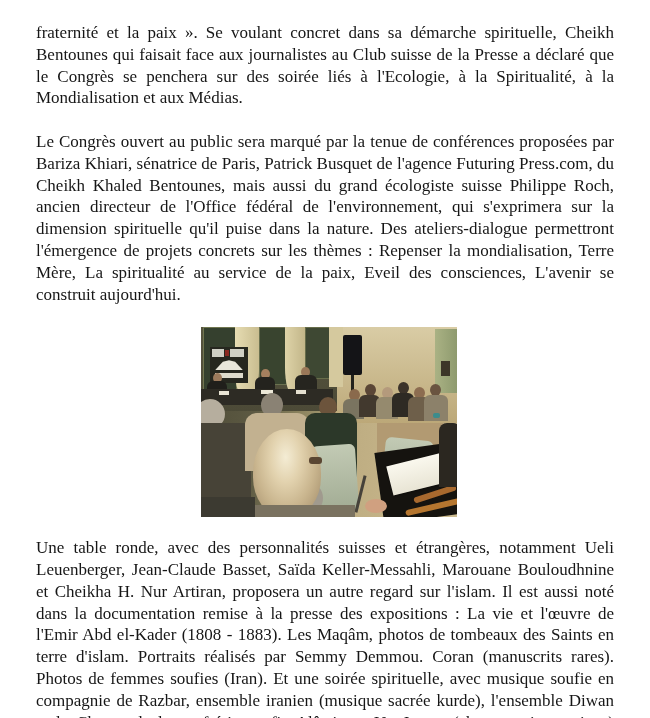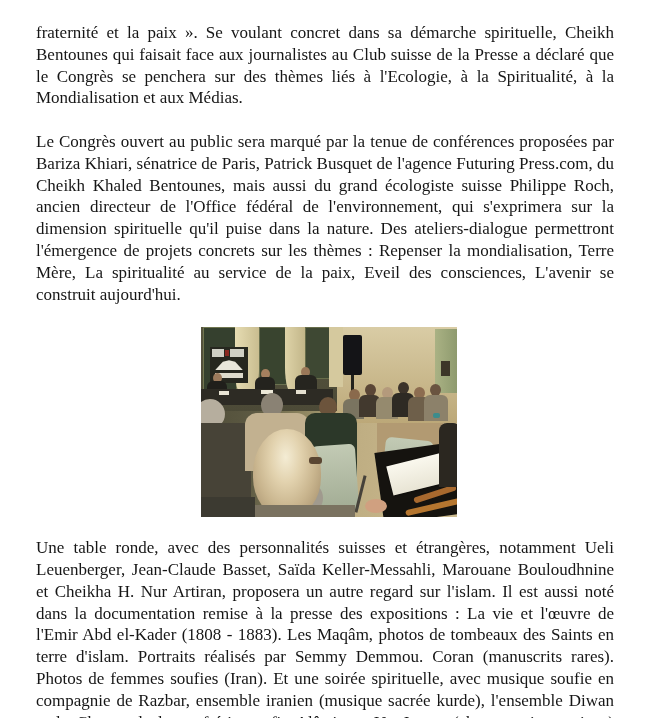--- a/index.html
+++ b/index.html
@@ -63,21 +63,21 @@
          transform:rotate(-14deg);box-shadow:0 1px 2px rgba(0,0,0,.45);}
   .rail1{left:212px;top:164px;width:44px;height:6px;background:#a8692e;transform:rotate(-18deg);border-radius:3px;}
   .rail2{left:204px;top:177px;width:56px;height:6px;background:#b5762f;transform:rotate(-13deg);border-radius:3px;}
   .flesh{left:164px;top:172px;width:22px;height:14px;background:#d0a080;border-radius:50%;}
 </style>
 </head>
 <body>
 
 <div class="page">
 
-  <p>fraternité et la paix ». Se voulant concret dans sa démarche spirituelle, Cheikh Bentounes qui faisait face aux journalistes au Club suisse de la Presse a déclaré que le Congrès se penchera sur des thèmes liés à l'Ecologie, à la Spiritualité, à la Mondialisation et aux Médias.</p>
+  <p>fraternité et la paix ». Se voulant concret dans sa démarche spirituelle, Cheikh Bentounes qui faisait face aux journalistes au Club suisse de la Presse a déclaré que le Congrès se penchera sur des soirée liés à l'Ecologie, à la Spiritualité, à la Mondialisation et aux Médias.</p>
 
   <p>Le Congrès ouvert au public sera marqué par la tenue de conférences proposées par Bariza Khiari, sénatrice de Paris, Patrick Busquet de l'agence Futuring Press.com, du Cheikh Khaled Bentounes, mais aussi du grand écologiste suisse Philippe Roch, ancien directeur de l'Office fédéral de l'environnement, qui s'exprimera sur la dimension spirituelle qu'il puise dans la nature. Des ateliers-dialogue permettront l'émergence de projets concrets sur les thèmes : Repenser la mondialisation, Terre Mère, La spiritualité au service de la paix, Eveil des consciences, L'avenir se construit aujourd'hui.</p>
 
   <div class="photo" role="img" aria-label="Photographie d'une salle de conférence : un public assis de dos, une tribune de trois intervenants au fond devant des fenêtres à rideaux crème, une enceinte noire sur pied, des chaises vert sauge, un homme chauve au premier plan et une feuille blanche tenue en bas à droite.">
     <div class="rwall"></div>
     <div class="lzone"></div>
     <div class="win1"></div>
     <div class="cur1"></div>
     <div class="win2"></div>
     <div class="cur2"></div>

